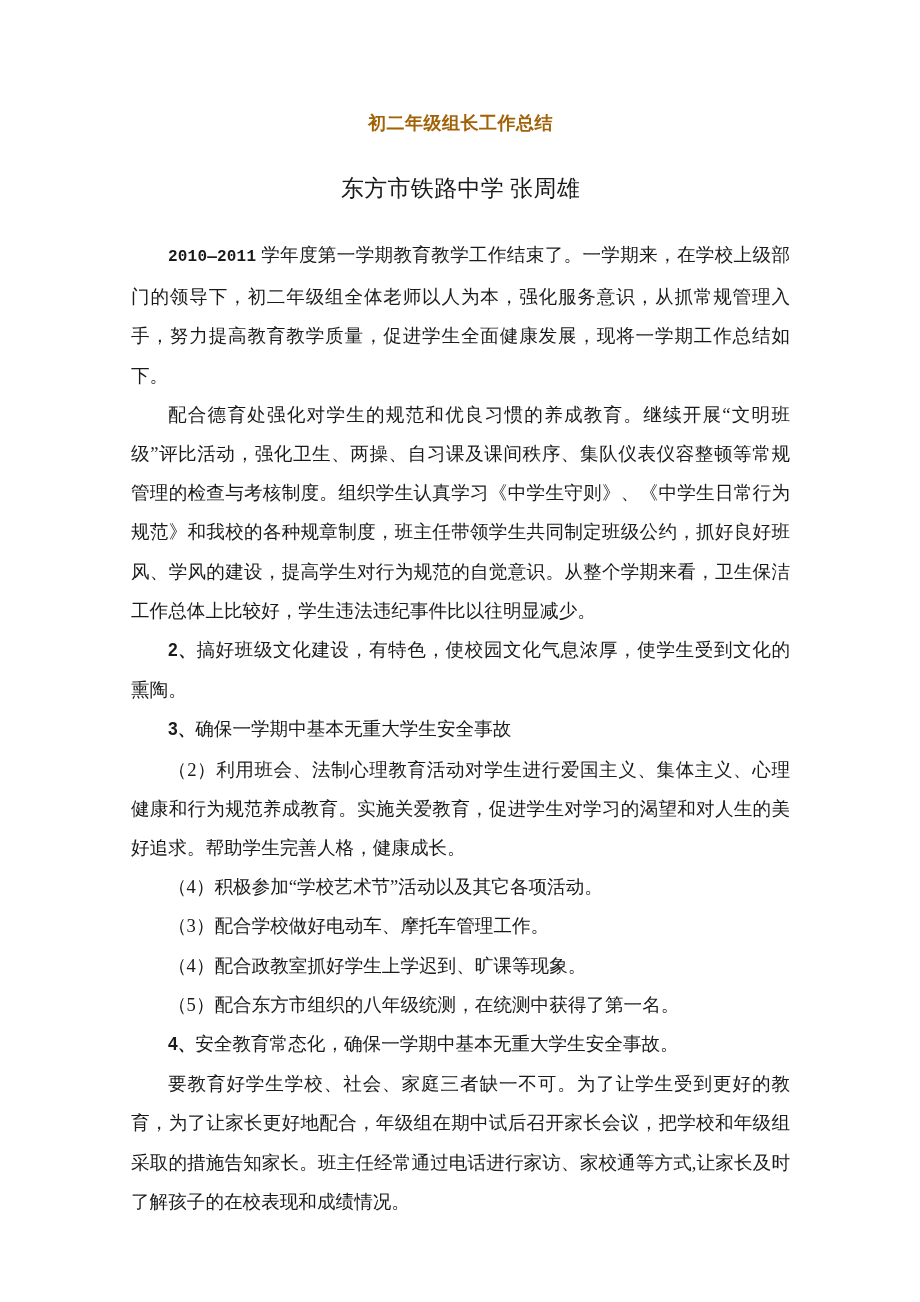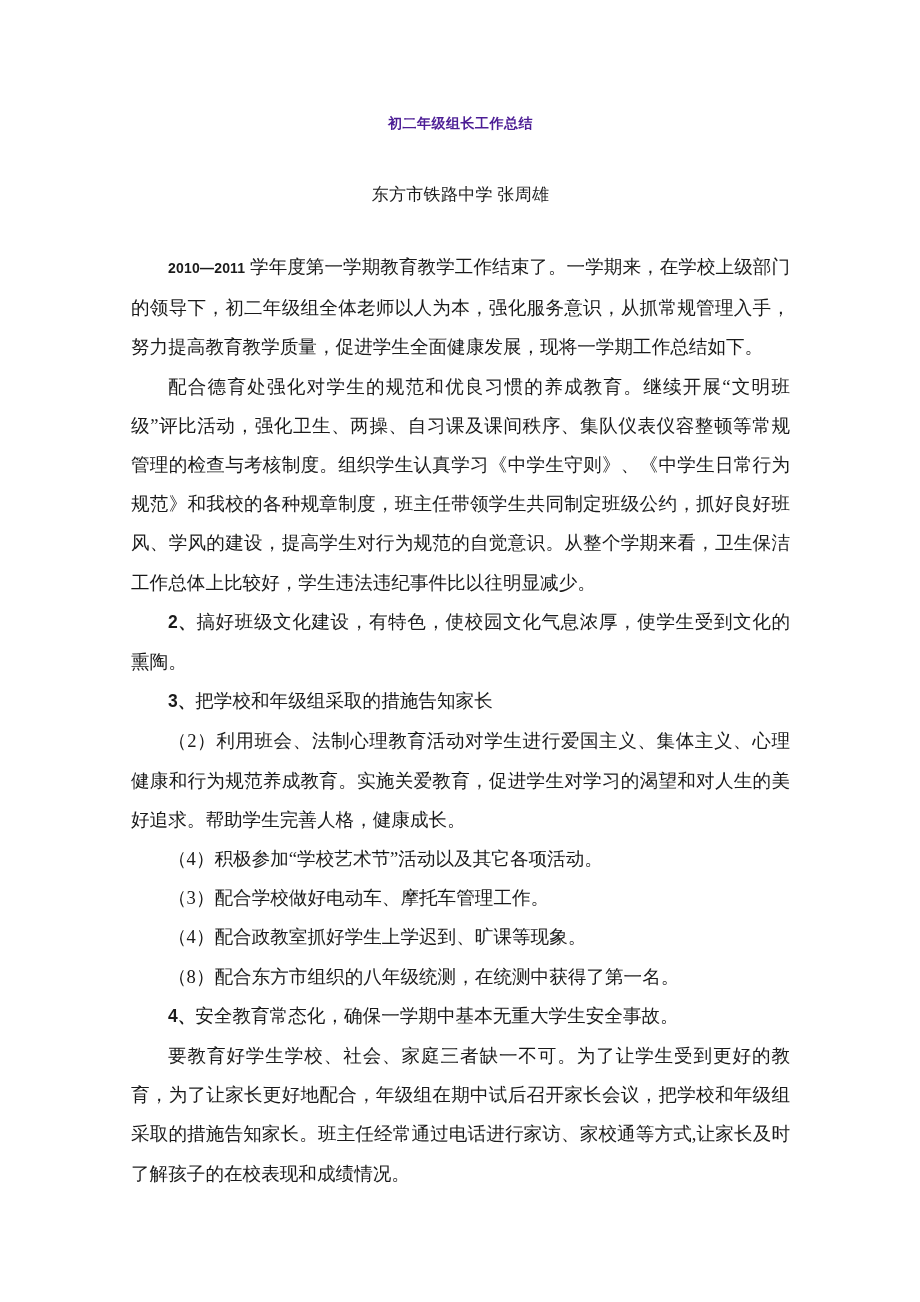--- a/index.html
+++ b/index.html
@@ -24,34 +24,34 @@
   }
   .content {
     position: absolute;
     left: 131px;
     top: 0;
     width: 659px;
   }
   .doc-title {
     margin: 0;
     padding: 0;
-    font-size: 14px;
+    font-size: 18px;
     font-weight: bold;
     font-family: "Liberation Sans", "DejaVu Sans", sans-serif;
     text-align: center;
     letter-spacing: 0.5px;
     line-height: 20px;
     padding-top: 113px;
-    color: #4c1d95;
+    color: #a16207;
   }
   .doc-byline {
-    margin: 18px;
+    margin: 12px;
     padding: 0;
     padding-top: 33px;
-    font-size: 17px;
+    font-size: 23px;
     text-align: center;
     line-height: 22px;
     color: #1a1a1a;
     letter-spacing: 0.3px;
   }
   .para {
     margin: 0;
     padding: 0;
     font-size: 18.6px;
     line-height: 39.2px;
@@ -67,54 +67,54 @@
   }
   .indent2 {
     text-indent: 37px;
   }
   .num {
     font-family: "Liberation Sans", "DejaVu Sans", sans-serif;
     font-weight: bold;
     font-size: 17.5px;
   }
   .yearspan {
-    font-family: Liberation Sans, sans-serif;
+    font-family: Liberation Mono, monospace;
     font-weight: bold;
-    font-size: 14px;
+    font-size: 16px;
     letter-spacing: 0.2px;
   }
 </style>
 </head>
 <body>
 
 <div class="page">
   <div class="content">
 
     <h1 class="doc-title">初二年级组长工作总结</h1>
 
     <p class="doc-byline">东方市铁路中学 张周雄</p>
 
     <p class="para first indent2"><span class="yearspan">2010—2011</span><span> 学年度第一学期教育教学工作结束了。一学期来，在学校上级部门的领导下，初二年级组全体老师以人为本，强化服务意识，从抓常规管理入手，努力提高教育教学质量，促进学生全面健康发展，现将一学期工作总结如下。</span></p>
 
 
     <p class="para indent2">配合德育处强化对学生的规范和优良习惯的养成教育。继续开展“文明班级”评比活动，强化卫生、两操、自习课及课间秩序、集队仪表仪容整顿等常规管理的检查与考核制度。组织学生认真学习《中学生守则》、《中学生日常行为规范》和我校的各种规章制度，班主任带领学生共同制定班级公约，抓好良好班风、学风的建设，提高学生对行为规范的自觉意识。从整个学期来看，卫生保洁工作总体上比较好，学生违法违纪事件比以往明显减少。</p>
 
     <p class="para indent2"><span class="num">2、</span><span>搞好班级文化建设，有特色，使校园文化气息浓厚，使学生受到文化的熏陶。</span></p>
 
-    <p class="para indent2"><span class="num">3、</span><span>把学校和年级组采取的措施告知家长</span></p>
+    <p class="para indent2"><span class="num">3、</span><span>确保一学期中基本无重大学生安全事故</span></p>
 
     <p class="para indent2">（2）利用班会、法制心理教育活动对学生进行爱国主义、集体主义、心理健康和行为规范养成教育。实施关爱教育，促进学生对学习的渴望和对人生的美好追求。帮助学生完善人格，健康成长。</p>
 
     <p class="para indent2">（4）积极参加“学校艺术节”活动以及其它各项活动。</p>
 
     <p class="para indent2">（3）配合学校做好电动车、摩托车管理工作。</p>
 
     <p class="para indent2">（4）配合政教室抓好学生上学迟到、旷课等现象。</p>
 
-    <p class="para indent2">（8）配合东方市组织的八年级统测，在统测中获得了第一名。</p>
+    <p class="para indent2">（5）配合东方市组织的八年级统测，在统测中获得了第一名。</p>
 
     <p class="para indent2"><span class="num">4、</span><span>安全教育常态化，确保一学期中基本无重大学生安全事故。</span></p>
 
 
     <p class="para indent2">要教育好学生学校、社会、家庭三者缺一不可。为了让学生受到更好的教育，为了让家长更好地配合，年级组在期中试后召开家长会议，把学校和年级组采取的措施告知家长。班主任经常通过电话进行家访、家校通等方式,让家长及时了解孩子的在校表现和成绩情况。</p>
 
   </div>
 </div>
 
 </body></html>

